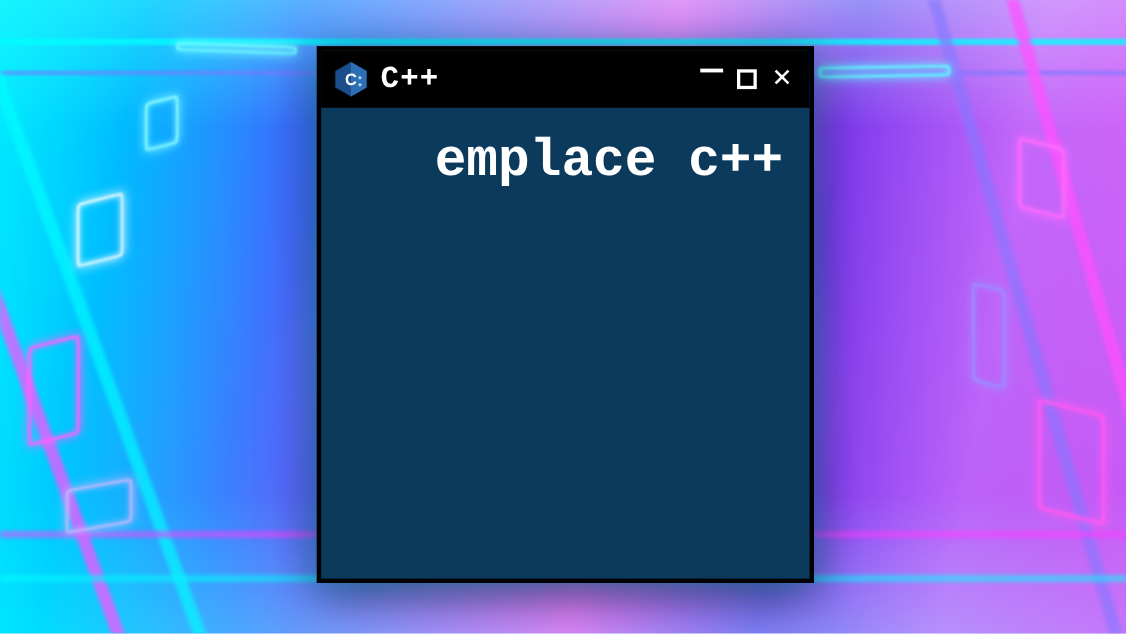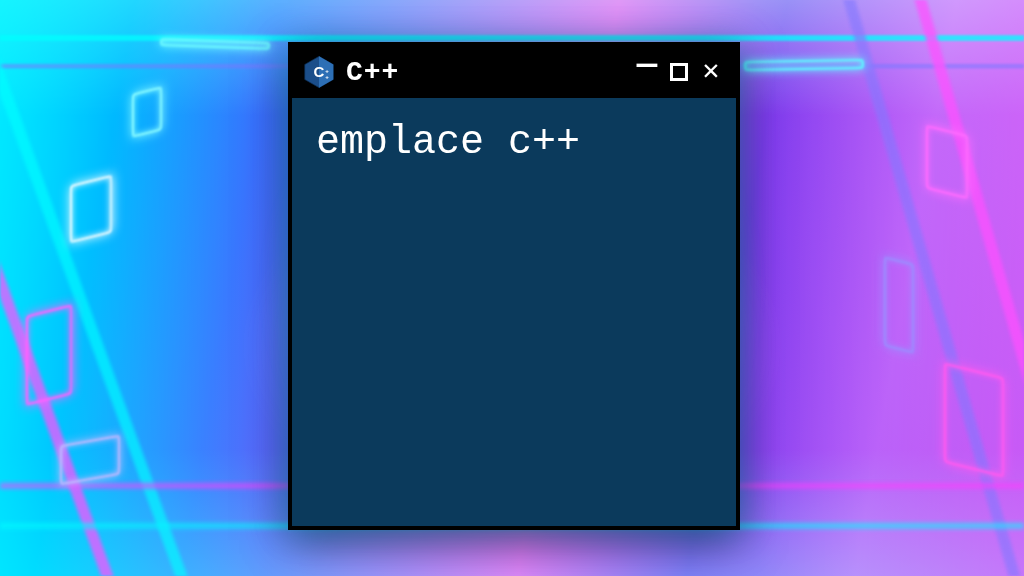--- a/index.html
+++ b/index.html
@@ -173,25 +173,26 @@
     .ctrl.min { font-size: 34px; transform: translateY(-7px); }
     .ctrl.max { border: 3px solid #fff; width: 18px; height: 18px; }
     .ctrl.close { font-size: 28px; }
 
     .terminal-body {
       padding: 22px 24px;
     }
 
     .term-text {
       color: #ffffff;
-      font-size: 40px;
+      font-size: 48px;
       font-family: 'Consolas', 'Monaco', 'Courier New', monospace;
-      font-weight: 400;
+      font-weight: 700;
       letter-spacing: 0px;
       white-space: pre;
+      text-align: right;
     }
   </style>
 </head>
 <body>
 
 <div class="background"></div>
 <div class="bg-layer"></div>
 <div class="neon-lines"></div>
 
 <div class="glyph g1"></div>

